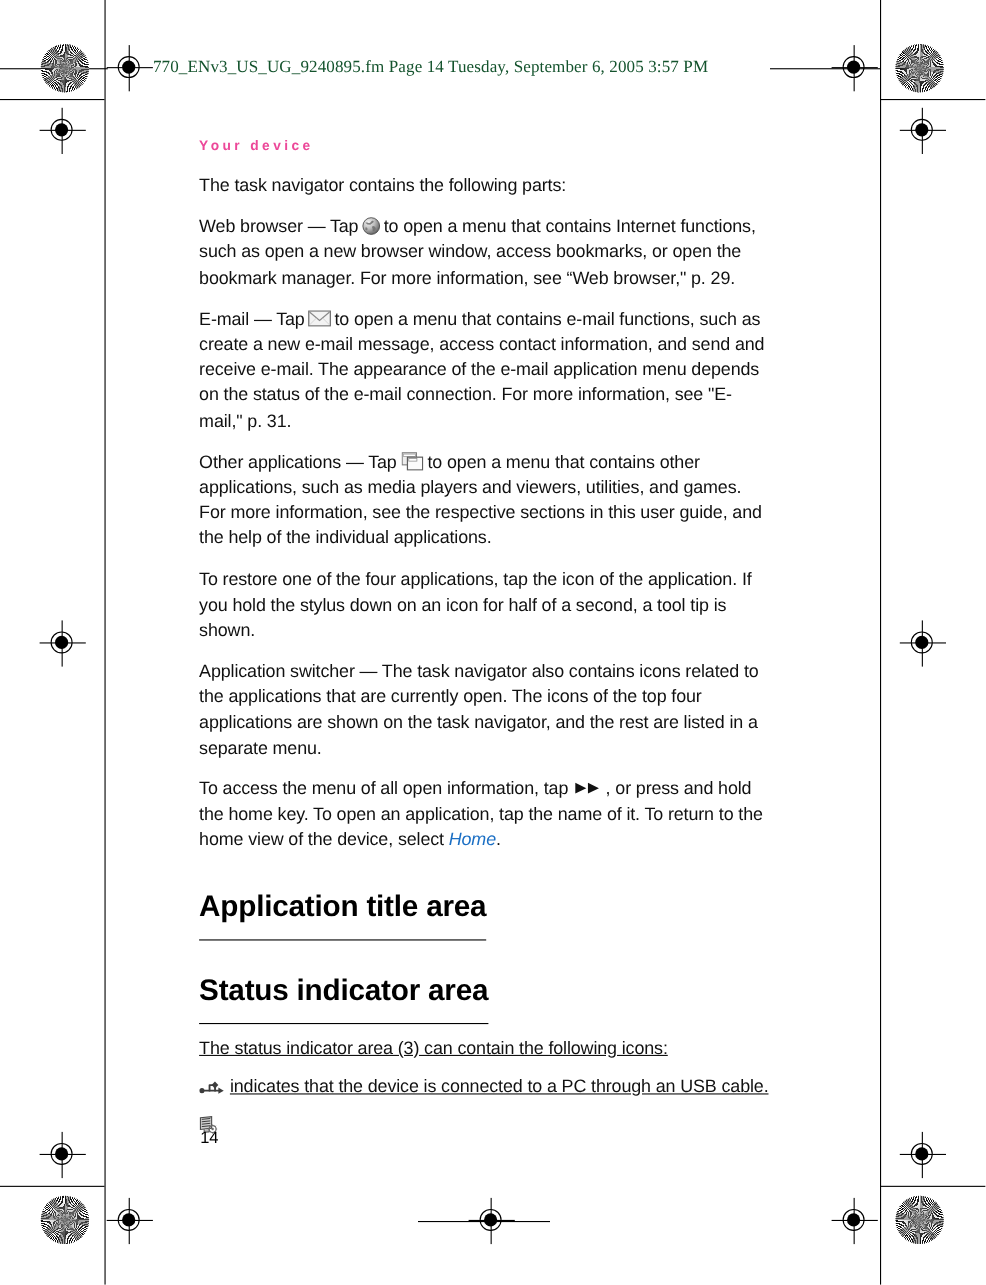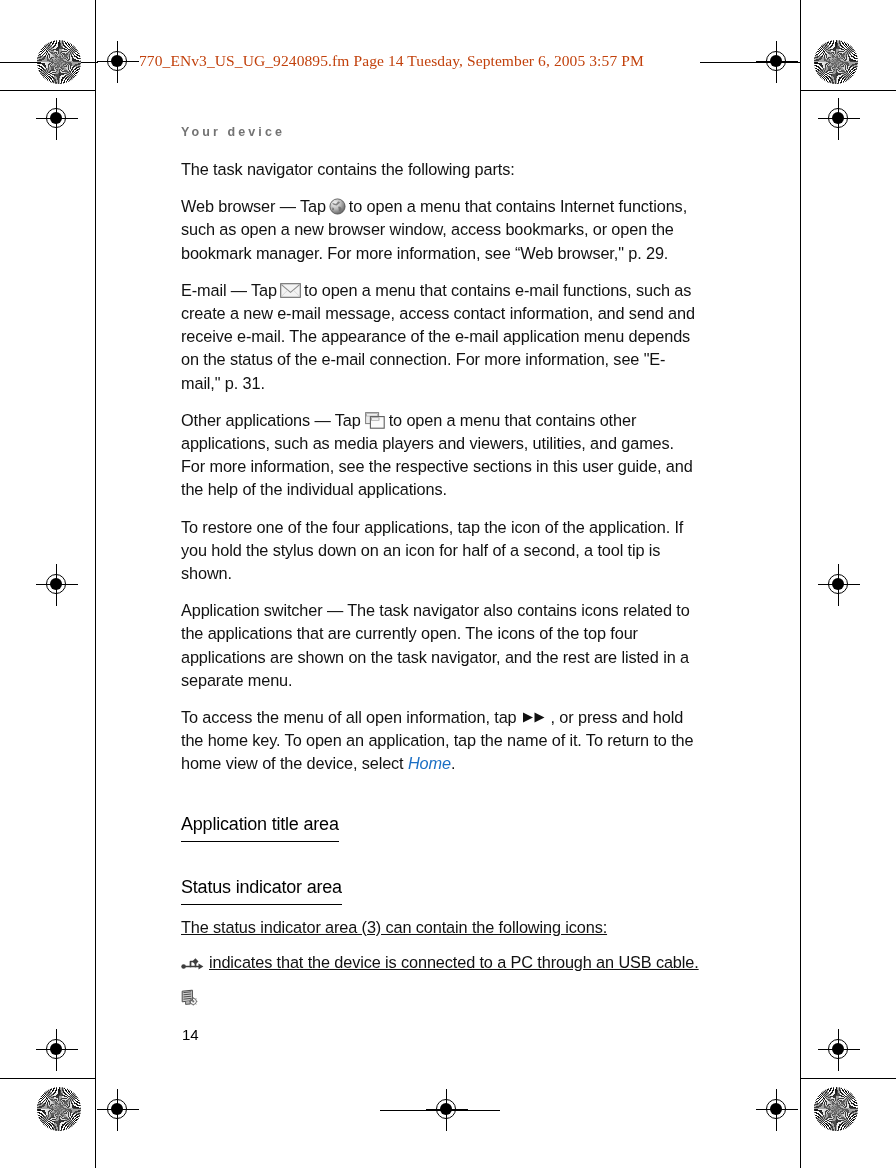--- a/index.html
+++ b/index.html
@@ -95,59 +95,59 @@
 
   
   .filename-header {
     position: absolute;
     left: 139px;
     top: 52px;
     font-family: "Liberation Serif", serif;
     font-size: 15.5px;
     letter-spacing: 0.1px;
     white-space: nowrap;
-    color: #c2410c;
+    color: #14532d;
   }
 
   .running-head {
     position: absolute;
     left: 181px;
     top: 125px;
     font-size: 12.5px;
     font-weight: bold;
     letter-spacing: 3.1px;
-    color: #737373;
+    color: #ec4899;
   }
 
   .content {
     position: absolute;
     left: 181px;
     top: 158px;
     width: 520px;
   }
 
   p.body {
     margin: 0 0 14px 0;
     font-size: 16.3px;
     line-height: 23.2px;
     letter-spacing: -0.12px;
     color: #111;
   }
   p.body.tight { margin-bottom: 12px; text-decoration: underline; }
 
   h2.heading {
     margin: 22px 0 11px 0;
-    font-size: 18px;
-    font-weight: normal;
+    font-size: 27px;
+    font-weight: bold;
     line-height: 24px;
     letter-spacing: -0.2px;
     color: #000;
     display: inline-block;
     border-bottom: 1.6px solid #000;
-    padding-bottom: 5px;
+    padding-bottom: 18px;
   }
   .heading-wrap { margin: 0; }
 
   .link {
     color: #1b6fc4;
     font-style: italic;
   }
 
   .pagenum {
     position: absolute;

